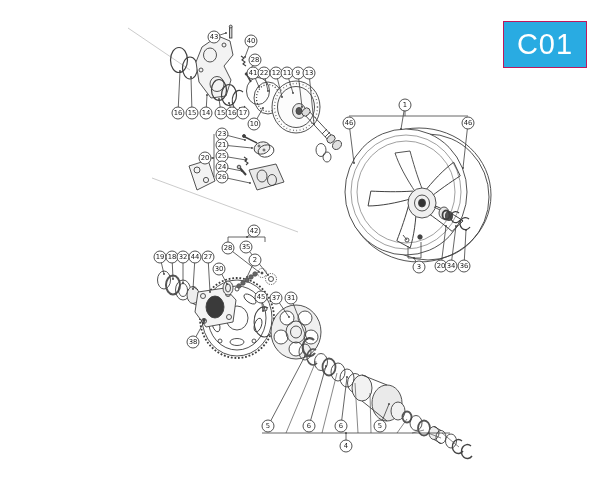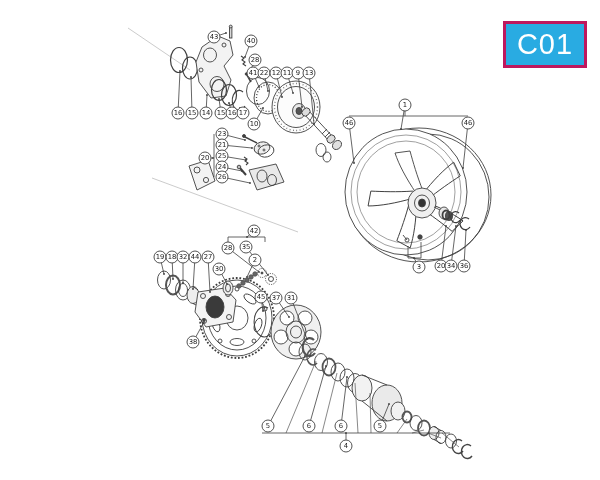--- a/index.html
+++ b/index.html
@@ -1,20 +1,20 @@
 <!DOCTYPE html>
 <html><head>
 <meta charset="utf-8">
 <style>
   html,body{margin:0;padding:0;background:#fff;}
   #canvas{position:relative;width:600px;height:480px;background:#fff;overflow:hidden;
           font-family:"Liberation Sans",sans-serif;}
   #art-svg{position:absolute;left:0;top:0;}
   #code-badge{position:absolute;left:503px;top:21px;width:84px;height:47px;
-    box-sizing:border-box;border:3px solid #be185d;background:#29abe2;
+    box-sizing:border-box;border:1px solid #be185d;background:#29abe2;
     display:flex;align-items:center;justify-content:center;
     color:#fff;font-size:29px;font-weight:400;letter-spacing:1px;
     font-family:"Liberation Sans",sans-serif;}
 </style>
 </head>
 <body>
 
 <div id="canvas">
 
   <svg id="art-svg" width="600" height="480" viewBox="0 0 600 480">

